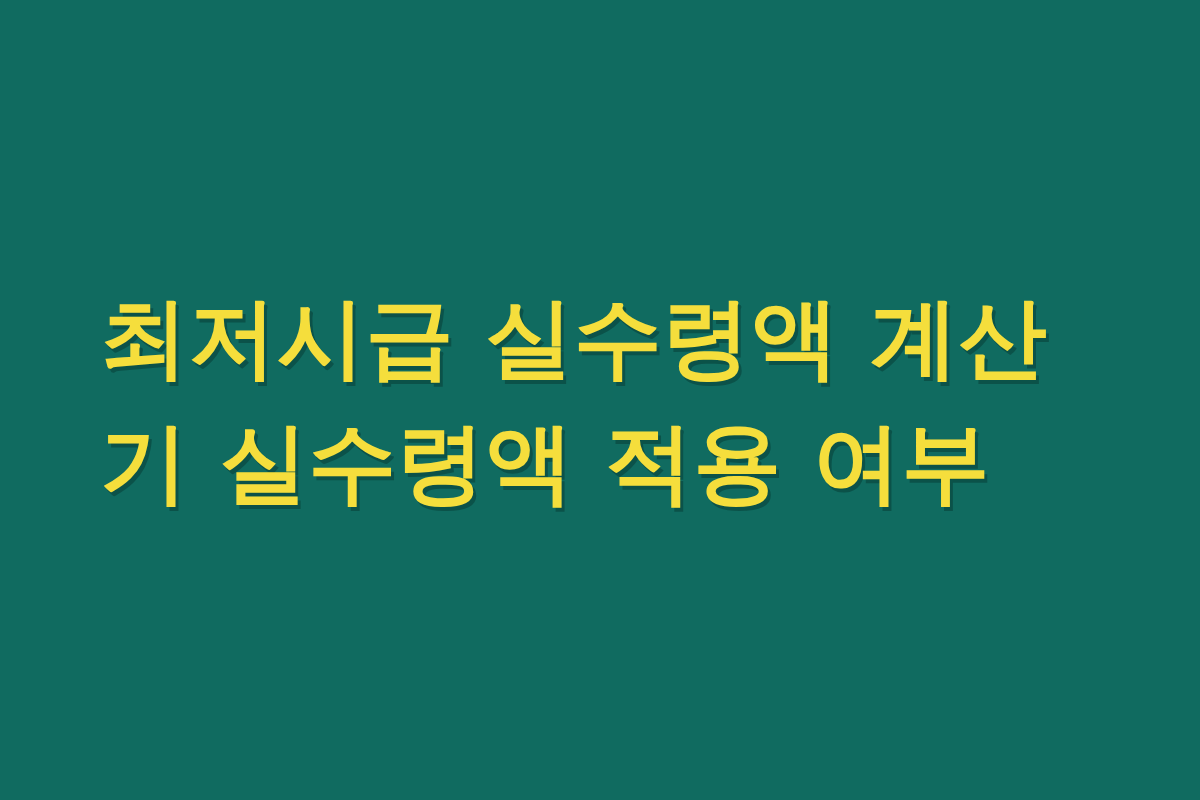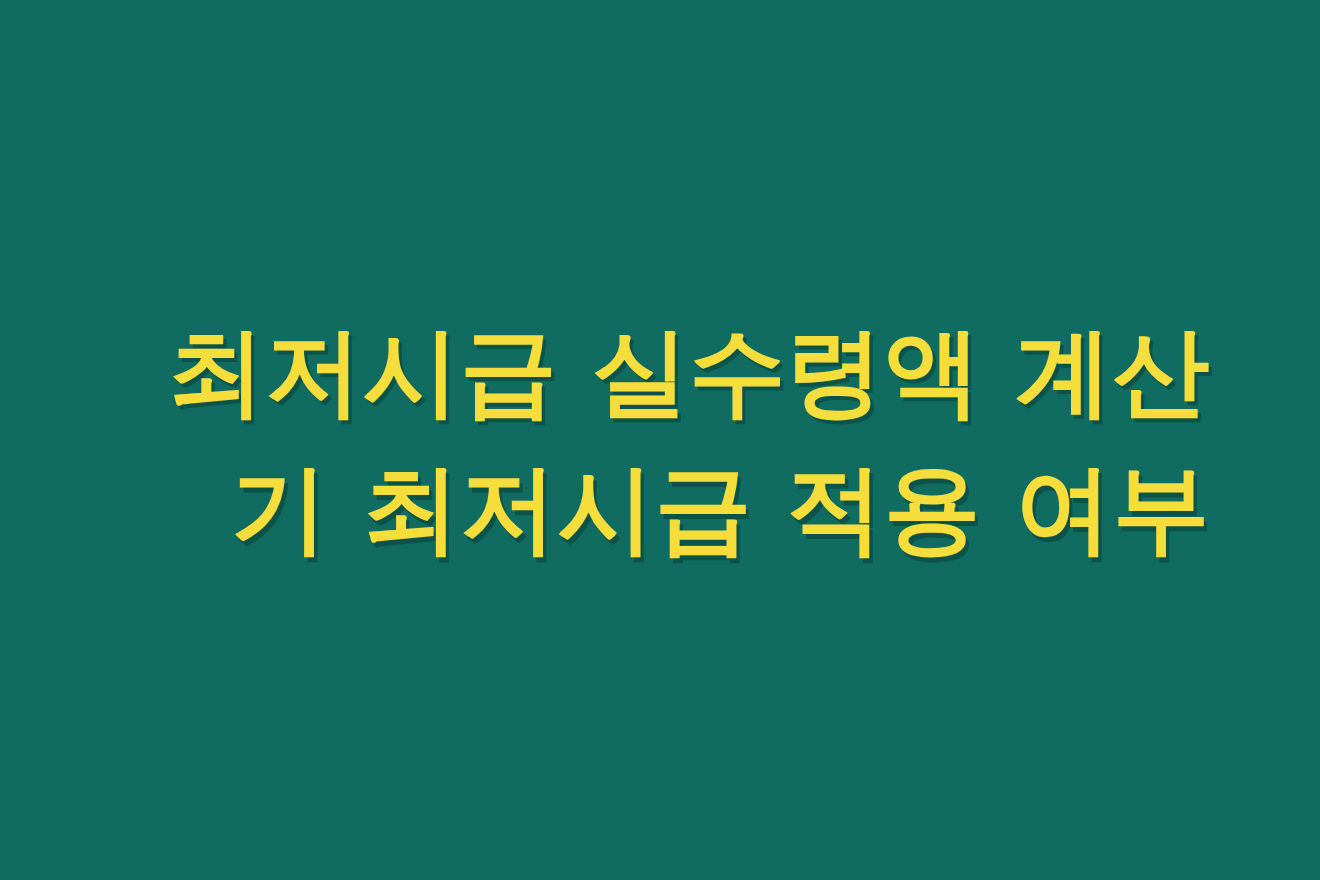--- a/index.html
+++ b/index.html
@@ -20,21 +20,21 @@
     height: 800px;
     background: #106B60;
     display: flex;
     align-items: center;
     justify-content: center;
     box-sizing: border-box;
   }
 
   #title-block {
     width: 1020px;
-    text-align: right;
+    text-align: left;
     padding: 0 10px;
     box-sizing: border-box;
   }
 
   .title-line {
     display: block;
     color: #F5DE3C;
     font-family: "DejaVu Sans", sans-serif;
     font-weight: 700;
     font-size: 88px;
@@ -46,17 +46,17 @@
 </style>
 </head>
 <body>
 
 <div id="thumbnail-card">
 
   <div id="title-block">
 
     <span class="title-line">최저시급 실수령액 계산</span>
 
-    <span class="title-line">기 최저시급 적용 여부</span>
+    <span class="title-line">기 실수령액 적용 여부</span>
 
 
   </div>
 </div>
 
 </body></html>

